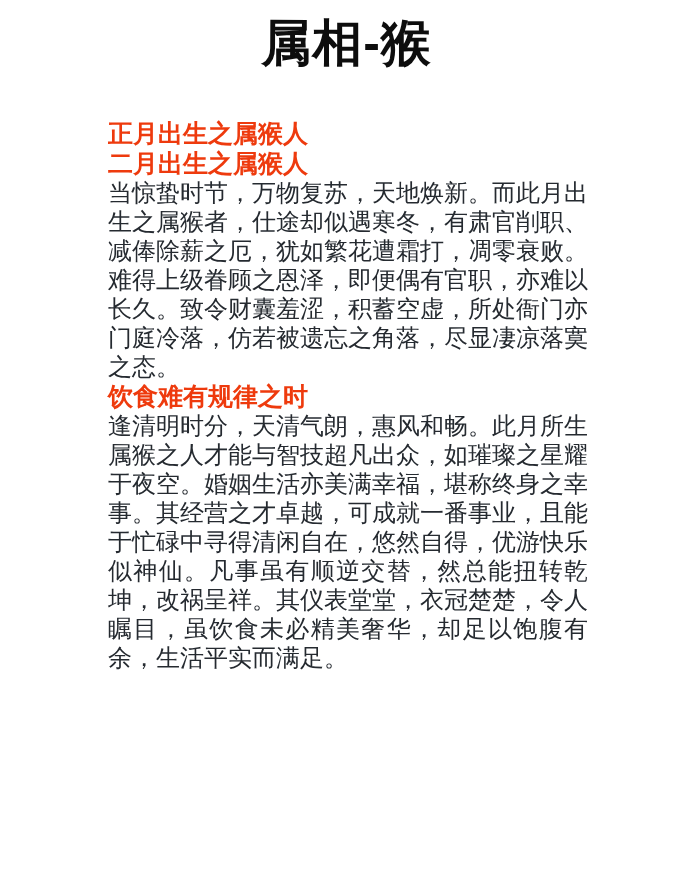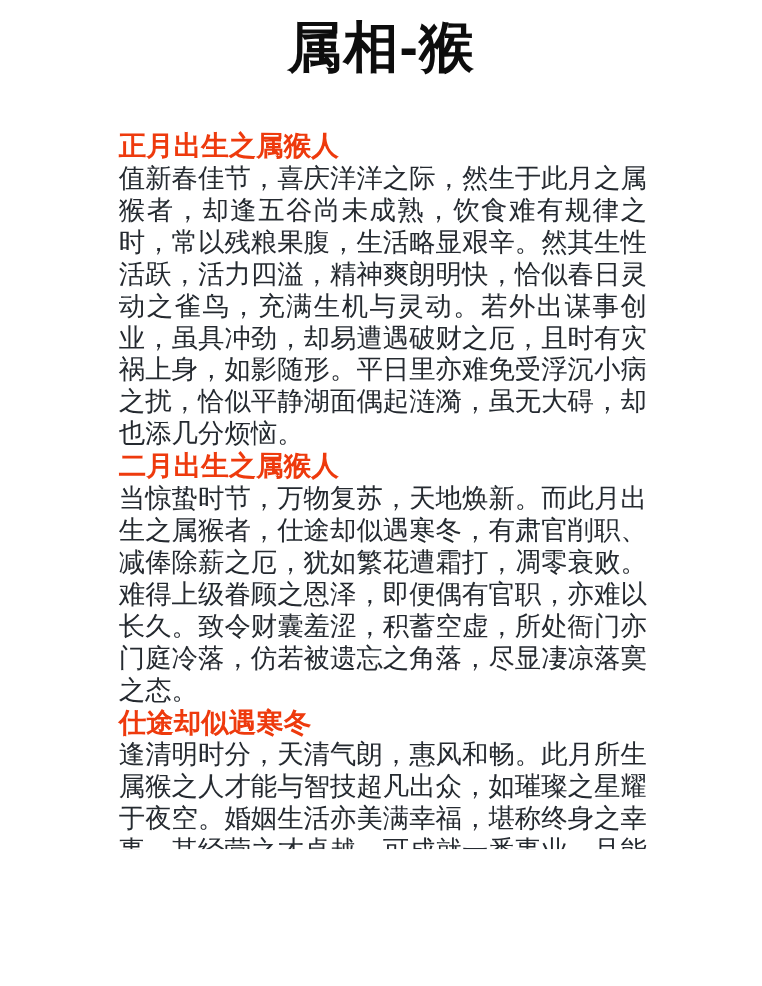--- a/index.html
+++ b/index.html
@@ -54,27 +54,26 @@
 </head>
 <body>
 
 <div class="page">
   <h1 class="title">属相-猴</h1>
 
   <div class="content">
 
     <section class="section">
       <h2 class="sec-heading">正月出生之属猴人</h2>
-      <p class="sec-body">值新春佳节，喜庆洋洋之际，然生于此月之属猴者，却逢五谷尚未成熟，饮食难有规律之时，常以残粮果腹，生活略显艰辛。然其生性活跃，活力四溢，精神爽朗明快，恰似春日灵动之雀鸟，充满生机与灵动。若外出谋事创业，虽具冲劲，却易遭遇破财之厄，且时有灾祸上身，如影随形。平日里亦难免受浮沉小病之扰，恰似平静湖面偶起涟漪，虽无大碍，却也添几分烦恼。</p>
     </section>
 
     <section class="section">
       <h2 class="sec-heading">二月出生之属猴人</h2>
       <p class="sec-body">当惊蛰时节，万物复苏，天地焕新。而此月出生之属猴者，仕途却似遇寒冬，有肃官削职、减俸除薪之厄，犹如繁花遭霜打，凋零衰败。难得上级眷顾之恩泽，即便偶有官职，亦难以长久。致令财囊羞涩，积蓄空虚，所处衙门亦门庭冷落，仿若被遗忘之角落，尽显凄凉落寞之态。</p>
     </section>
 
     <section class="section">
-      <h2 class="sec-heading">仕途却似遇寒冬</h2>
+      <h2 class="sec-heading">饮食难有规律之时</h2>
       <p class="sec-body">逢清明时分，天清气朗，惠风和畅。此月所生属猴之人才能与智技超凡出众，如璀璨之星耀于夜空。婚姻生活亦美满幸福，堪称终身之幸事。其经营之才卓越，可成就一番事业，且能于忙碌中寻得清闲自在，悠然自得，优游快乐似神仙。凡事虽有顺逆交替，然总能扭转乾坤，改祸呈祥。其仪表堂堂，衣冠楚楚，令人瞩目，虽饮食未必精美奢华，却足以饱腹有余，生活平实而满足。</p>
     </section>
 
   </div>
 </div>
 
 </body></html>

